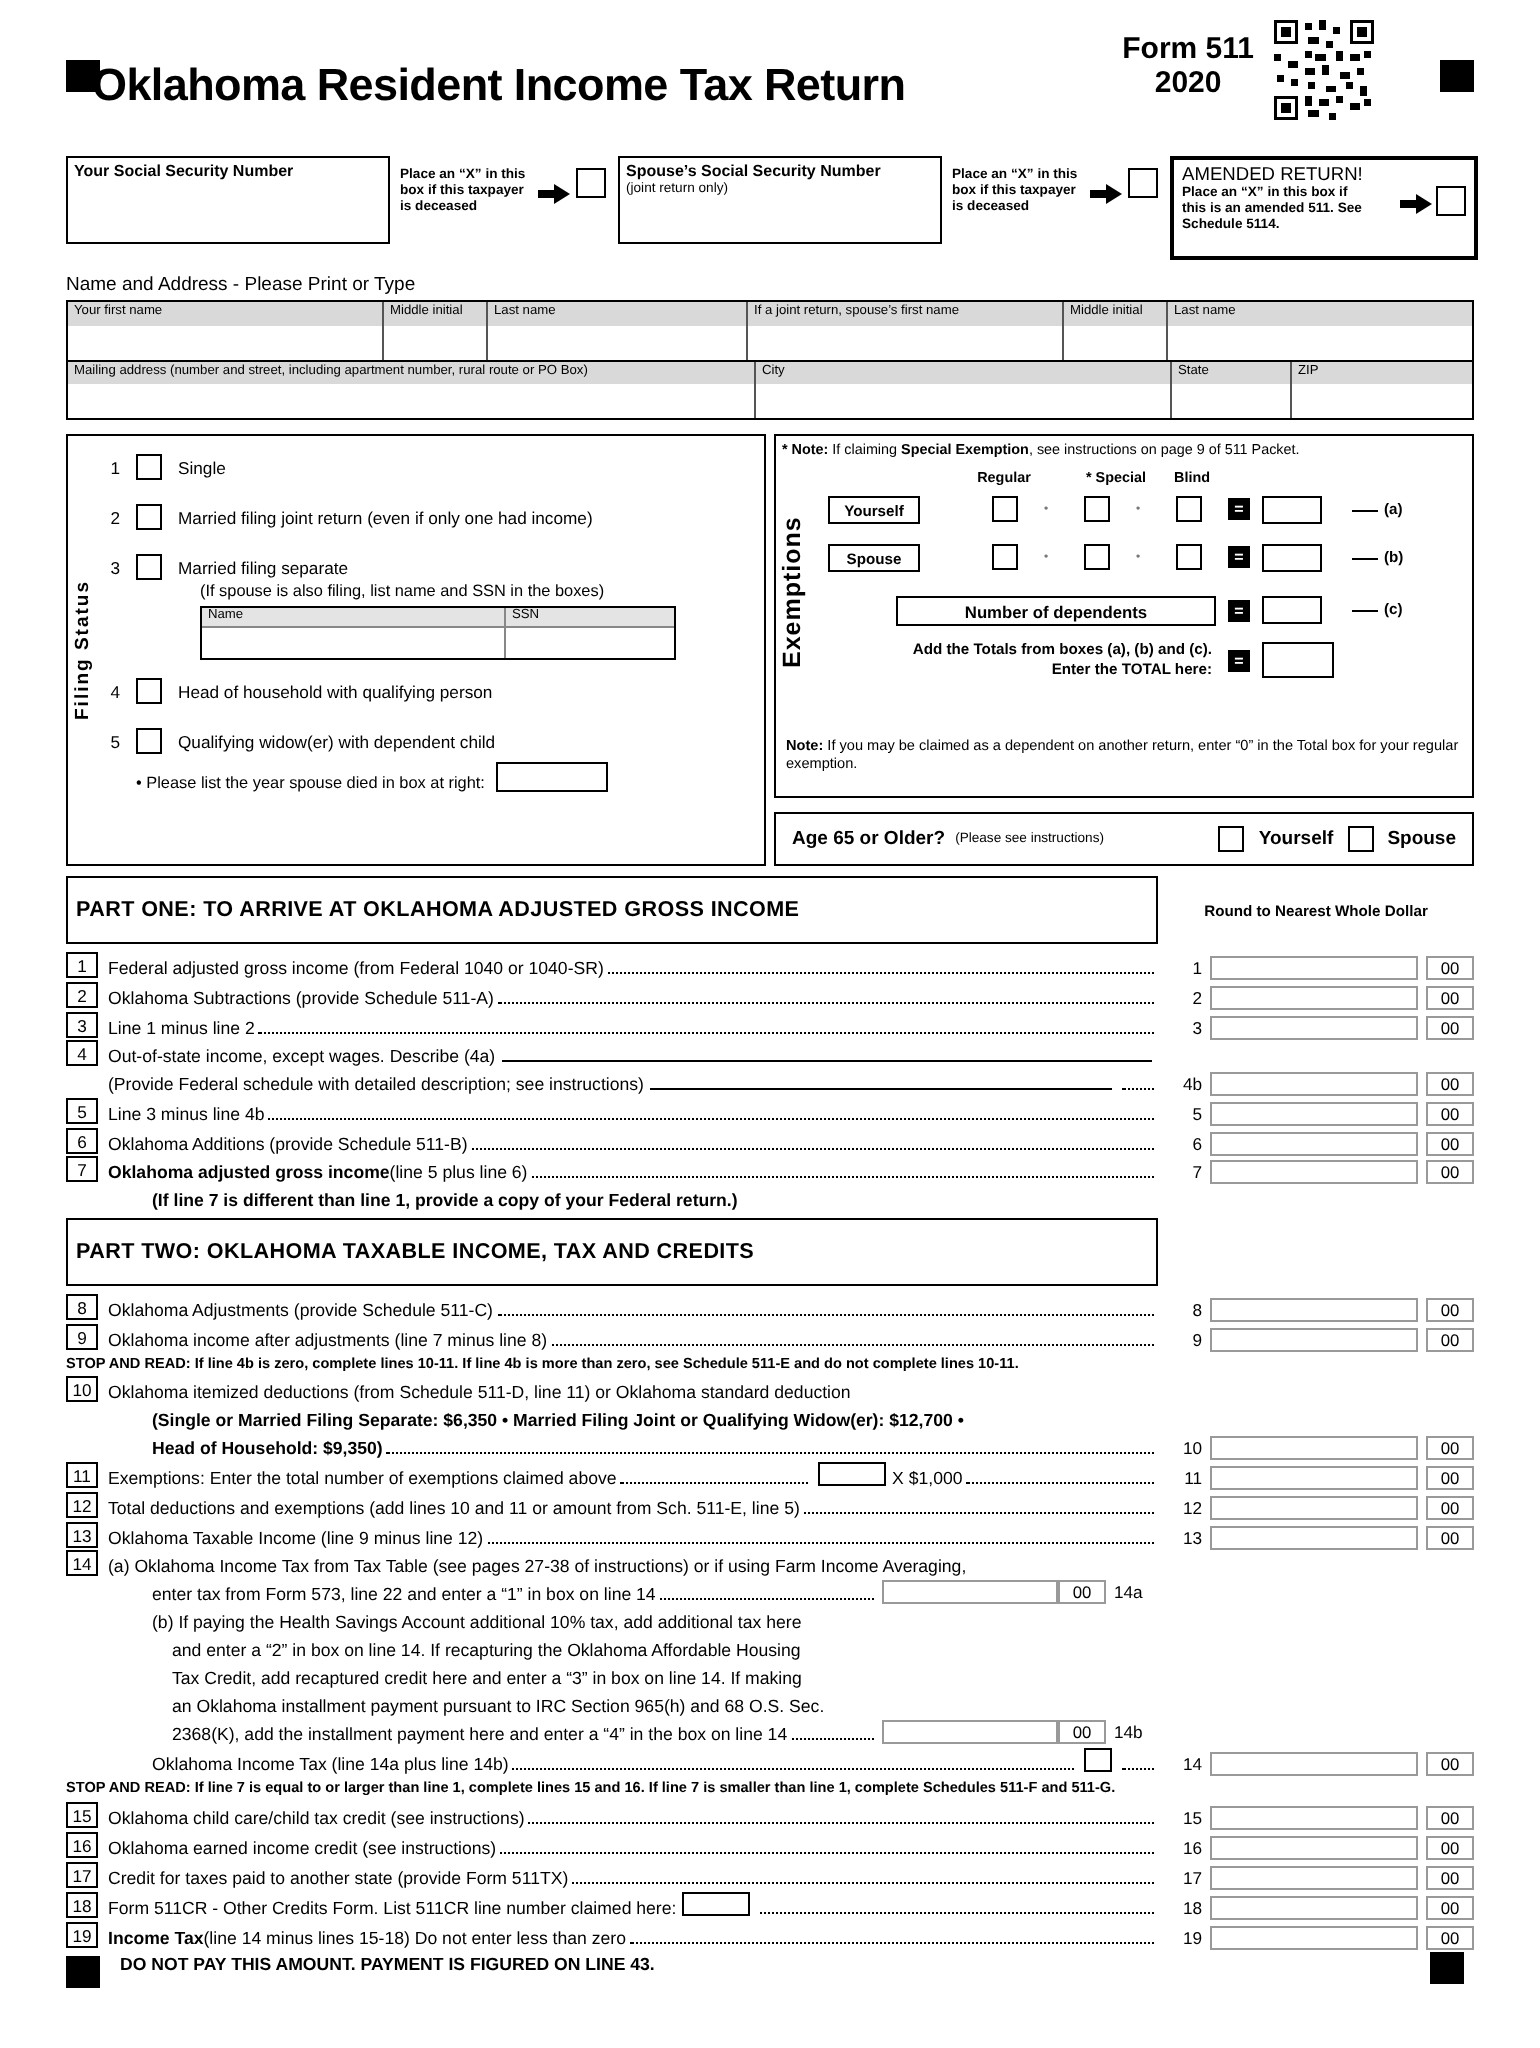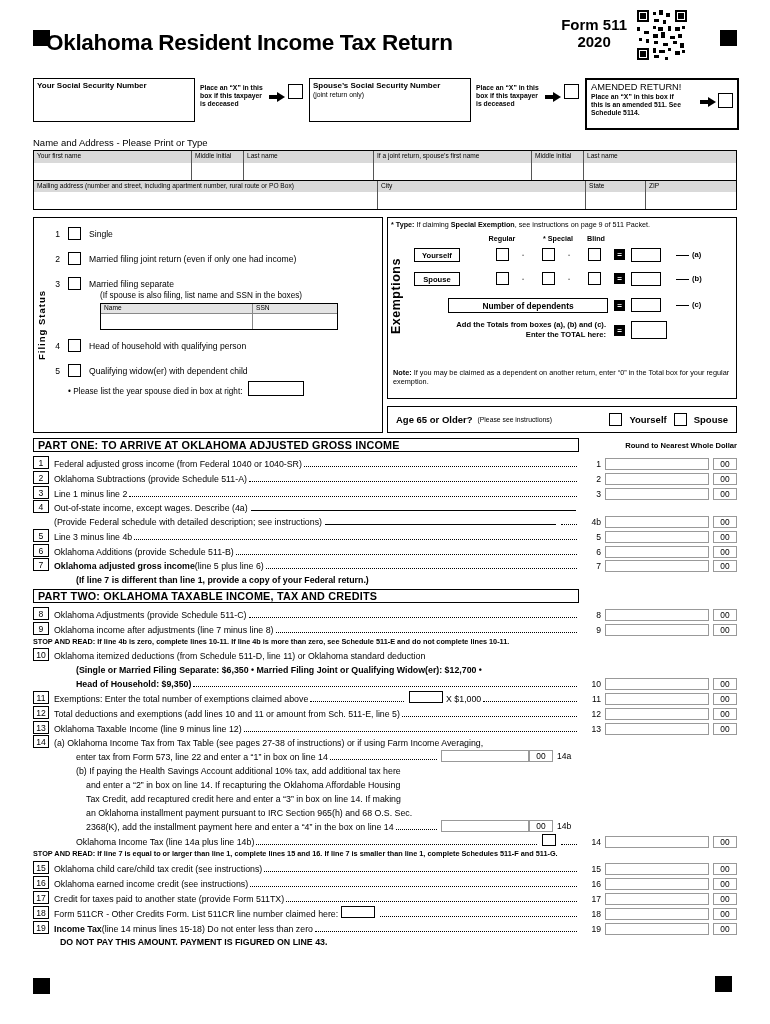--- a/index.html
+++ b/index.html
@@ -70,22 +70,22 @@
 .edeps{position:absolute;left:60px;top:80px;width:160px;height:15px;border:1px solid #000;font-weight:bold;font-size:8.4px;text-align:center;line-height:14px}
 .etotal{position:absolute;left:40px;top:102px;width:178px;text-align:right;font-weight:bold;font-size:7.6px;line-height:9.5px}
 .edepnote{position:absolute;left:5px;top:150px;right:4px;font-size:7.3px;line-height:9px}
 .agebox{border:1px solid #000;height:27px;margin-top:7px;display:flex;align-items:center;padding:0 8px;gap:5px}
 .age-q{font-weight:bold;font-size:9.5px;white-space:nowrap}
 .age-sub{font-size:6.8px;white-space:nowrap}
 .age-group{margin-left:auto;display:flex;align-items:center;gap:7px}
 .age-lbl{font-weight:bold;font-size:9.5px}
 
 .pbar-row{display:flex;align-items:center;margin-top:5px}
-.pbar{flex:1;border:1.5px solid #000;font-weight:bold;font-size:10.8px;padding:0 4px;letter-spacing:0.2px;white-space:nowrap}
-.round{width:158px;flex:none;text-align:right;font-weight:bold;font-size:7.6px}
+.pbar{flex:1;border:1.5px solid #000;font-weight:bold;font-size:10.8px;padding:10px 4px;letter-spacing:0.2px;white-space:nowrap}
+.round{width:158px;flex:none;text-align:center;font-weight:bold;font-size:7.6px}
 .lines{margin-top:3px}
 .frow{display:flex;align-items:flex-end;min-height:15px}
 .tight{min-height:11px}
 .numcell{width:16px;height:13px;border:1px solid #000;font-size:8.6px;text-align:center;line-height:12px;margin:0 5px 1px 0;flex:none}
 .nonum{border:none}
 .ftext{flex:1;display:flex;align-items:flex-end;font-size:8.8px;line-height:10.5px;min-width:0;padding-bottom:1px}
 .ftext span{white-space:nowrap}
 .leader{flex:1 1 10px;border-bottom:1.2px dotted #000;margin:0 2px 2px 2px;min-width:8px;height:1px}
 .leader.fix{flex:0 0 16px}
 .blankline{flex:1 1 30px;border-bottom:1px solid #000;margin:0 3px 2px;height:1px}
@@ -288,21 +288,21 @@
         </div>
         <div class="widow">
           <span>• Please list the year spouse died in box at right:</span>
           <span class="yearbox"></span>
         </div>
       </div>
     </div>
 
     <div class="rightcol">
       <div class="ebox">
-        <div class="enote"><span class="b">* Type:</span><span> If claiming </span><span class="b">Special Exemption</span><span>, see instructions on page 9 of 511 Packet.</span></div>
+        <div class="enote"><span class="b">* Note:</span><span> If claiming </span><span class="b">Special Exemption</span><span>, see instructions on page 9 of 511 Packet.</span></div>
         <div class="ecol" style="left:92px;width:44px">Regular</div>
         <div class="ecol" style="left:148px;width:44px">* Special</div>
         <div class="ecol" style="left:188px;width:40px">Blind</div>
         <div class="evtext">Exemptions</div>
 
         <div class="erowlbl" style="top:30px">Yourself</div>
         <div class="ecb" style="left:108px;top:30px"></div>
         <div class="edot" style="left:134px;top:34px">•</div>
         <div class="ecb" style="left:154px;top:30px"></div>
         <div class="edot" style="left:180px;top:34px">•</div>

